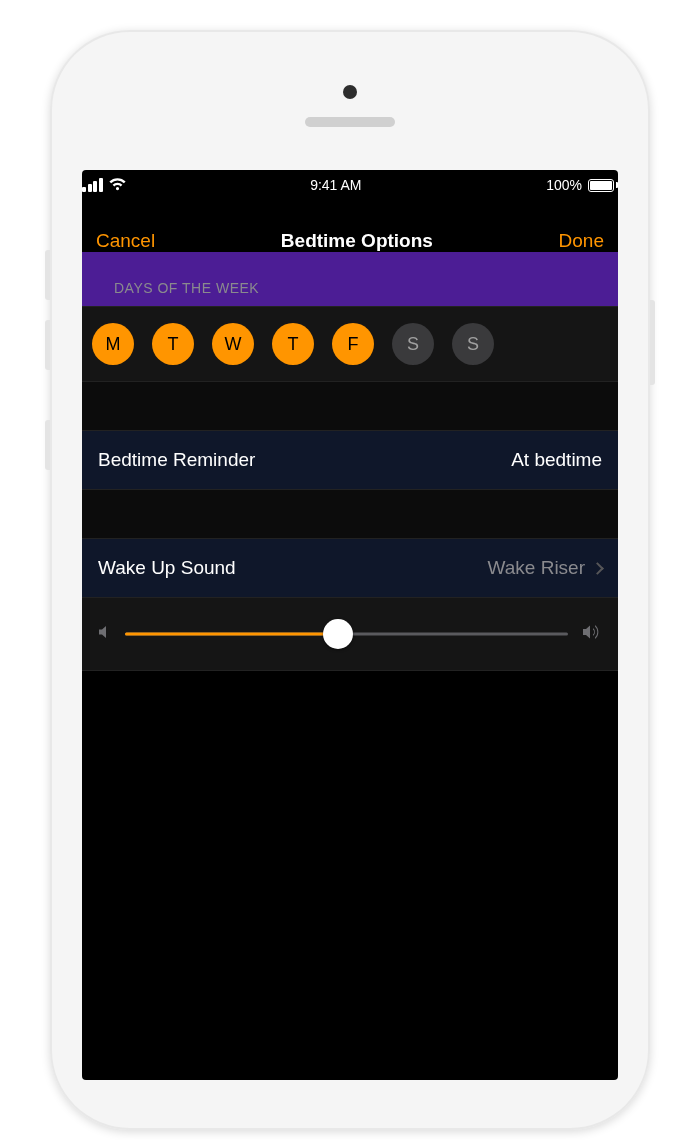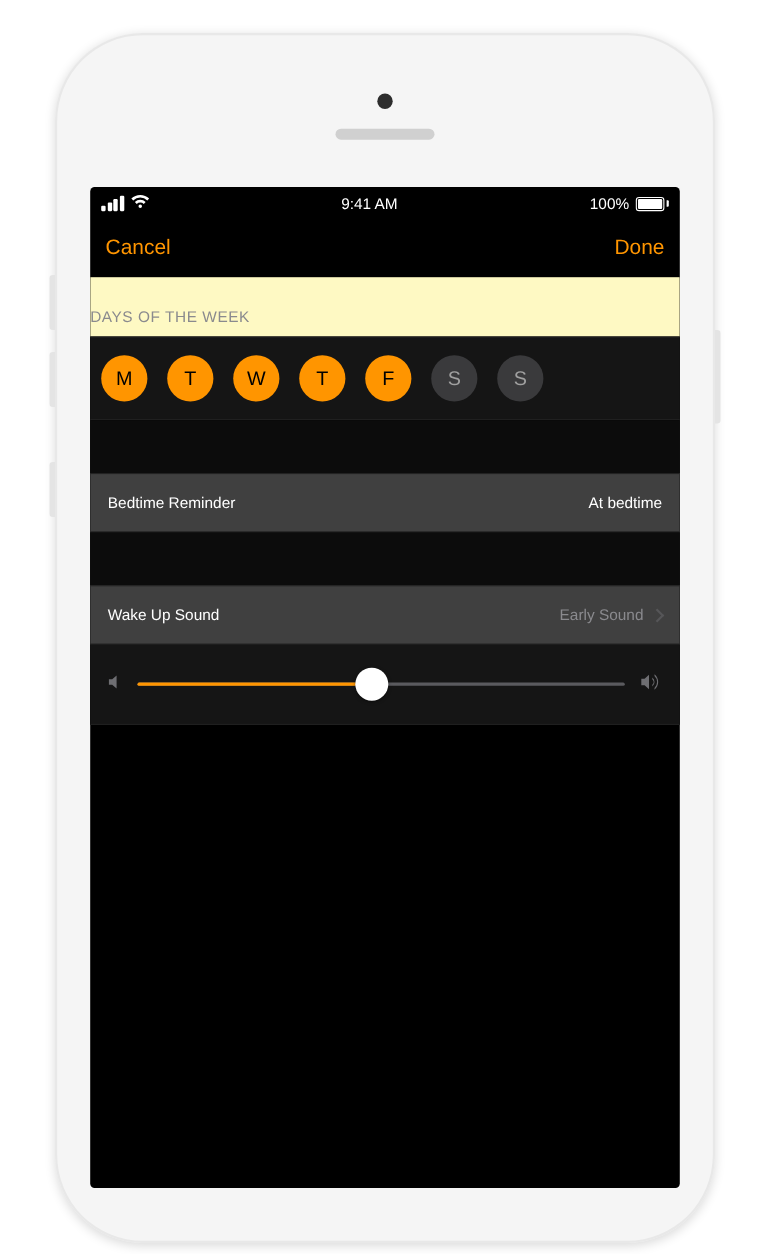--- a/index.html
+++ b/index.html
@@ -53,21 +53,21 @@
     left:32px; right:32px; top:140px; bottom:50px;
     background:#000;
     border-radius:4px;
     overflow:hidden;
     color:#fff;
   }
   
   .status {
     height:30px;
     display:flex; align-items:center; justify-content:space-between;
-    padding:0 10px;
+    padding:0 0;
     font-size:14px;
     font-weight:500;
   }
   .status-left, .status-right { display:flex; align-items:center; gap:6px;text-align:center; }
   .signal { display:flex; align-items:flex-end; gap:1.5px; }
   .signal span { width:4px; background:#fff; border-radius:1px; }
   .signal span:nth-child(1){height:5px;}
   .signal span:nth-child(2){height:8px;}
   .signal span:nth-child(3){height:11px;}
   .signal span:nth-child(4){height:14px;}
@@ -78,32 +78,32 @@
     position:relative;
   }
   .batt-body::after{
     content:""; position:absolute; left:1px; top:1px; bottom:1px; right:1px;
     background:#fff; border-radius:1px;
   }
   .batt-tip{ width:2px; height:6px; background:#fff; border-radius:0 1px 1px 0; }
   
   .nav {
     height:52px;
-    display:flex; align-items:center; justify-content:space-between;
+    display:flex; align-items:flex-end; justify-content:space-between;
     padding:0 14px;
   }
   .nav-btn { color:#ff9500; font-size:19px; background:none; border:none; cursor:pointer; }
   .nav-title { color:#fff; font-size:19px; font-weight:600; }
   .nav-done { font-weight:400; }
 
   .content { background:#000; }
   .section-header{
-    padding:28px 0 10px;
+    padding:28px 32px 10px;
     font-size:14px; color:#8a8a8e; letter-spacing:0.5px;
-    background:#fef9c3;
+    background:#4c1d95;
   }
   .days-row{
     background:#151515;
     padding:16px 10px;
     display:flex;
     gap:18px;
     border-top:1px solid #222;
     border-bottom:1px solid #222;
   }
   .day{
@@ -111,26 +111,26 @@
     display:flex; align-items:center; justify-content:center;
     font-size:18px; font-weight:500;
     cursor:pointer; border:none;
   }
   .day.on{ background:#ff9500; color:#000; }
   .day.off{ background:#3a3a3c; color:#a0a0a0; }
 
   .spacer{ height:48px; background:#0c0c0c; }
 
   .row{
-    background:#404040;
+    background:#0f172a;
     padding:18px 16px;
     display:flex; align-items:center; justify-content:space-between;
     border-top:1px solid #222;
     border-bottom:1px solid #222;
-    font-size:14px;
+    font-size:19px;
   }
   .row-label{ color:#fff; }
   .row-value{ color:#fff; }
   .row-value.dim{ color:#8a8a8e; display:flex; align-items:center; gap:8px; }
   .chevron{
     width:9px; height:9px; border-right:2px solid #565658; border-top:2px solid #565658;
     transform:rotate(45deg);
   }
 
   .slider-row{
@@ -187,20 +187,21 @@
         <span>100%</span>
         <div class="battery">
           <div class="batt-body"></div>
             <div class="batt-tip"></div>
         </div>
       </div>
     </div>
 
     <div class="nav">
       <button class="nav-btn">Cancel</button>
+      <div class="nav-title">Bedtime Options</div>
       <button class="nav-btn nav-done">Done</button>
     </div>
 
     <div class="content">
       <div class="section-header">DAYS OF THE WEEK</div>
       <div class="days-row" id="days-row">
           <button class="day on">M</button>
           <button class="day on">T</button>
           <button class="day on">W</button>
           <button class="day on">T</button>
@@ -214,21 +215,21 @@
       <div class="row">
         <span class="row-label">Bedtime Reminder</span>
         <span class="row-value">At bedtime</span>
       </div>
 
       <div class="spacer"></div>
 
       <div class="row">
         <span class="row-label">Wake Up Sound</span>
         <span class="row-value dim">
-          <span>Early Sound</span>
+          <span>Wake Riser</span>
           <span class="chevron"></span>
         </span>
       </div>
 
       <div class="slider-row">
         <span class="vol-icon">
           <svg width="13" height="14" viewBox="0 0 13 14">
               <path fill="#6e6e72" d="M1 4.5h3L8 1v12L4 9.5H1z"></path>
             </svg>
         </span>

